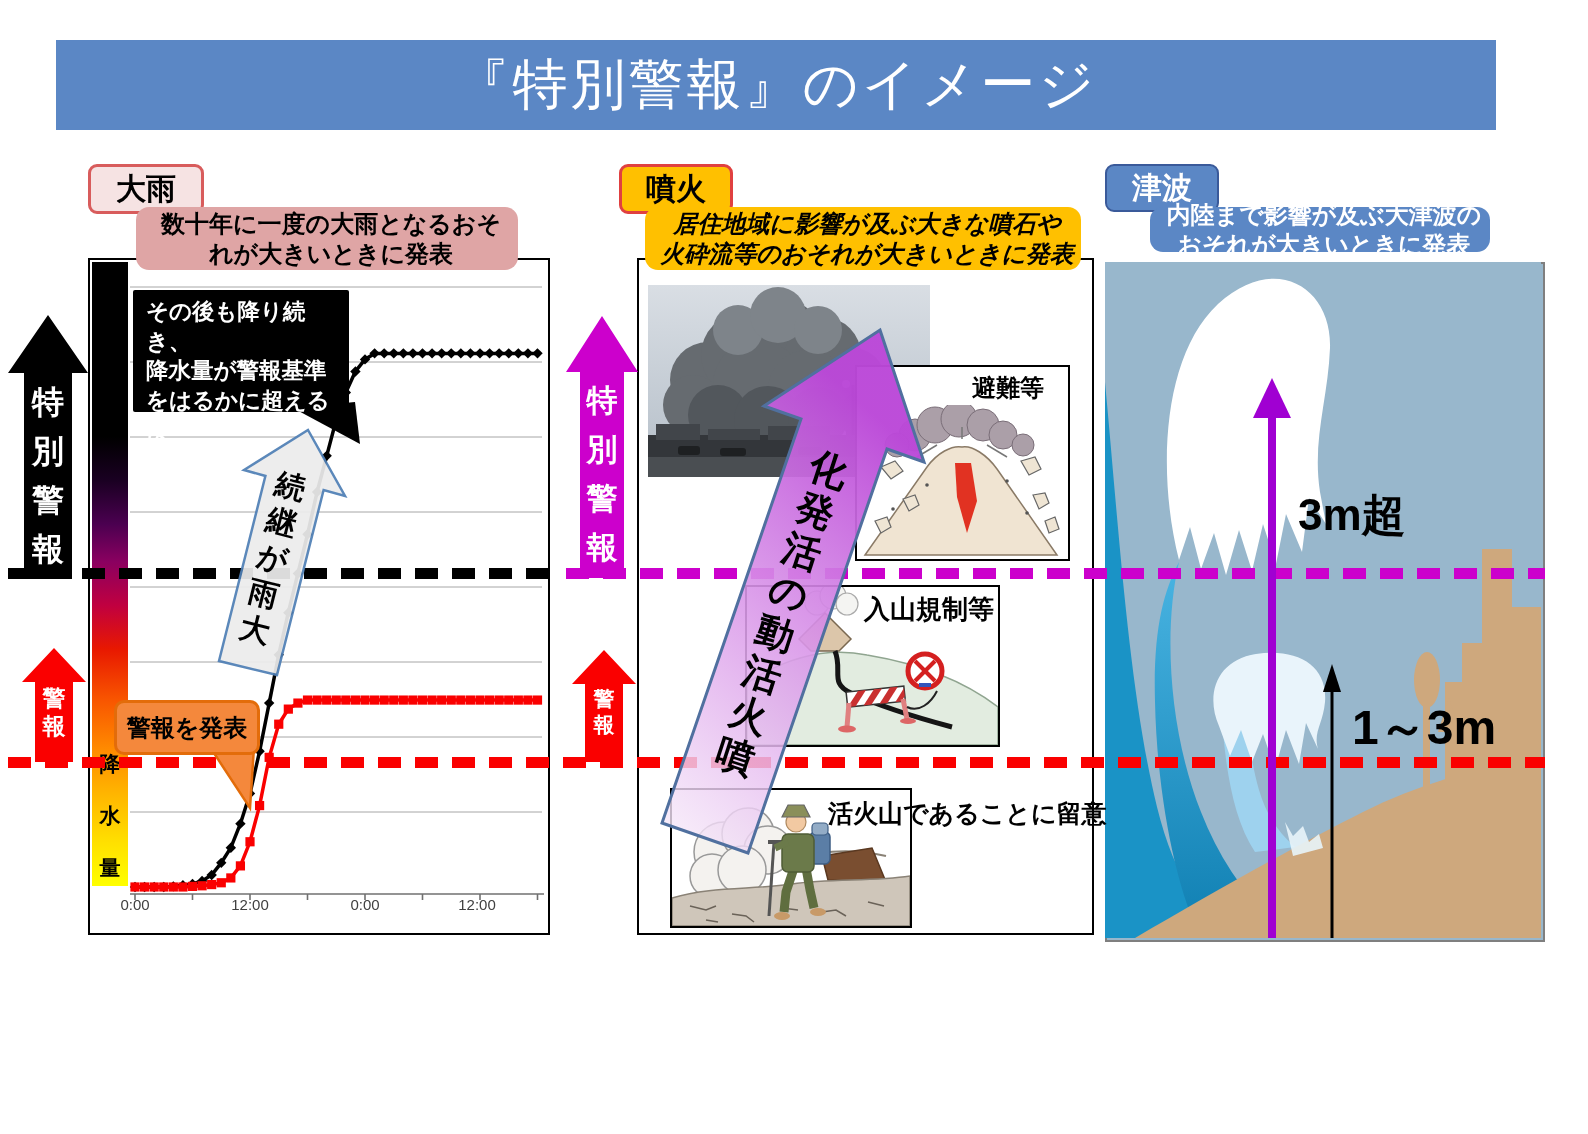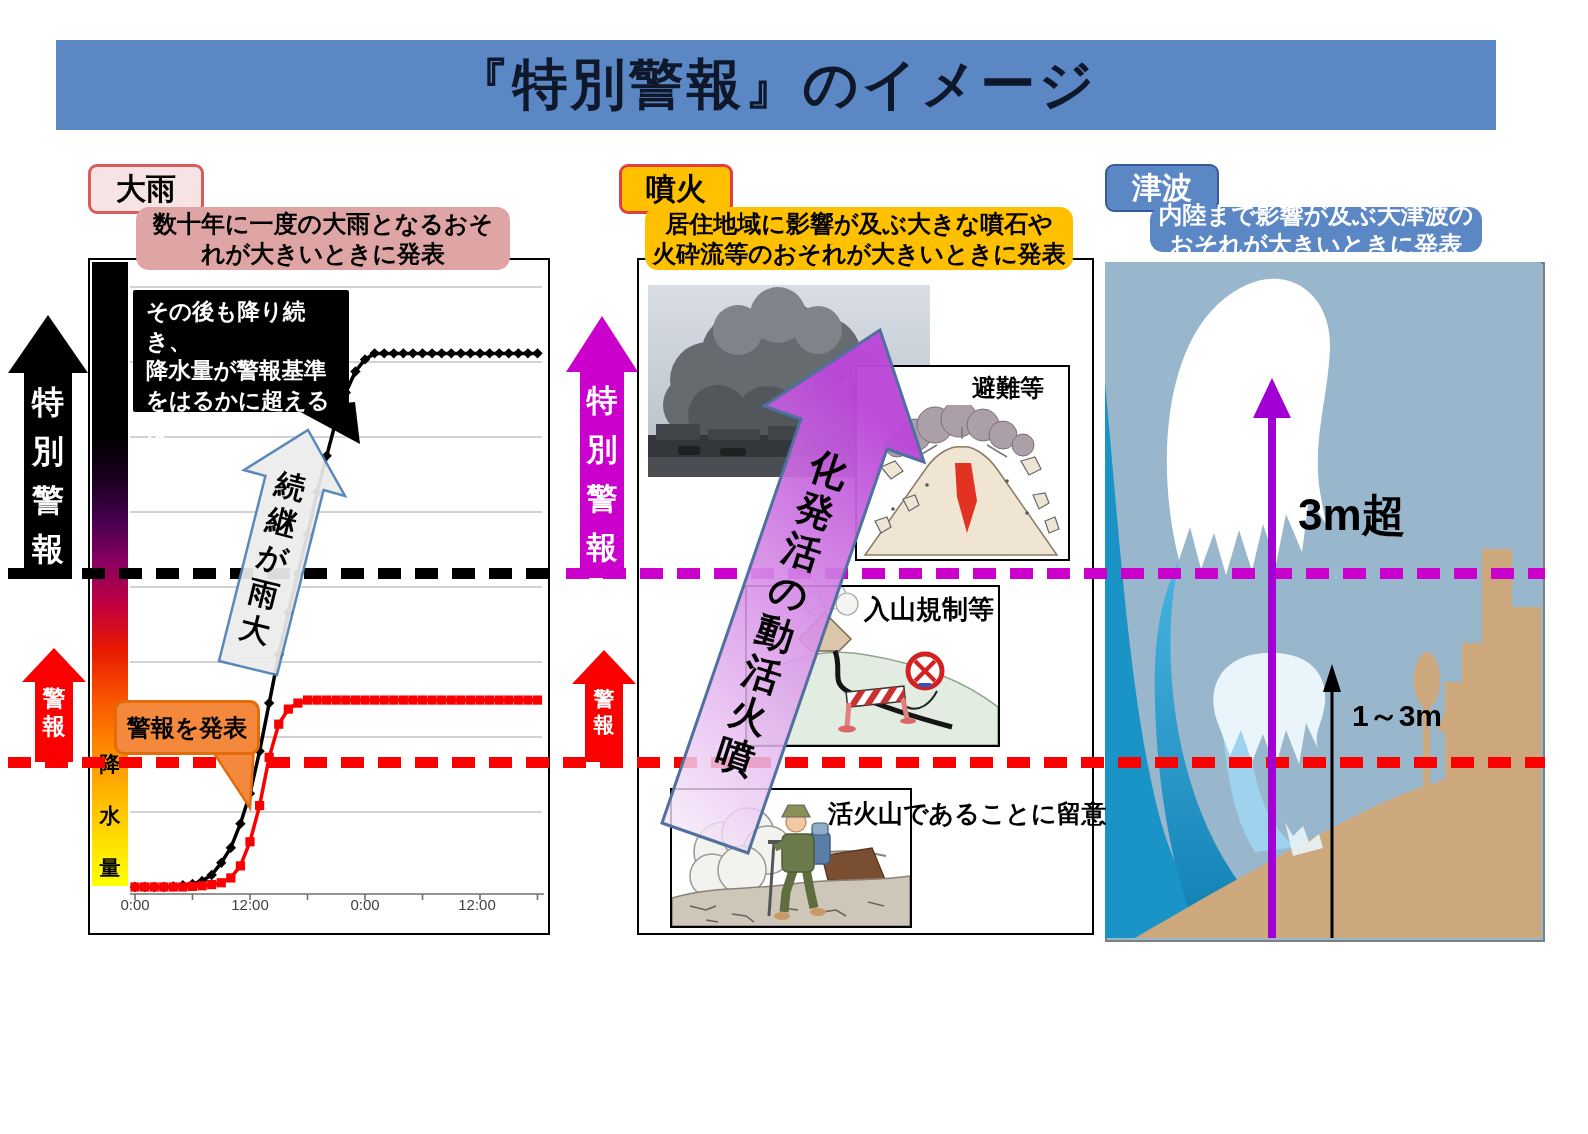--- a/index.html
+++ b/index.html
@@ -4,39 +4,39 @@
 <style>
   html,body{margin:0;padding:0;background:#fff;}
   .stage{position:relative;width:1588px;height:1134px;background:#fff;overflow:hidden;
          font-family:"Liberation Sans",sans-serif;color:#000;}
   .abs{position:absolute;}
   .pre{white-space:pre-line;}
   .chars{white-space:pre;text-align:center;}
   .badge{display:flex;align-items:center;justify-content:center;font-size:30px;font-weight:700;
          border-radius:9px;z-index:9;}
   .descbox{border-radius:13px;display:flex;align-items:center;justify-content:center;
-           font-size:24px;line-height:30px;font-weight:600;text-align:center;z-index:9;}
+           font-size:24px;line-height:30px;font-weight:600;text-align:center;z-index:9;padding-left:8px;}
   .panel{border:2px solid #000;background:#fff;box-sizing:border-box;}
   .wbox{background:#fff;border:2px solid #000;box-sizing:border-box;z-index:3;}
   .boxlabel{position:absolute;top:5px;right:8px;font-size:24px;font-weight:600;z-index:4;}
   .dash{height:11px;z-index:6;}
   .dash-black{background:repeating-linear-gradient(90deg,#000 0 23px,transparent 23px 37px);}
   .dash-magenta{background:repeating-linear-gradient(90deg,#CC00CC 0 23px,transparent 23px 37px);}
   .dash-red{background:repeating-linear-gradient(90deg,#FA0000 0 23px,transparent 23px 37px);}
   .arrowtext{color:#fff;font-weight:700;white-space:pre;text-align:center;z-index:8;line-height:49px;}
   .z2{z-index:2;} .z3{z-index:3;} .z7{z-index:7;} .z8{z-index:8;} .z9{z-index:9;}
   svg{display:block;}
 </style>
 </head>
 <body>
 
 <div class="stage">
 
   <div class="abs" style="left:56px;top:40px;width:1440px;height:90px;background:#5B87C5;display:flex;align-items:center;justify-content:center;">
-    <span style="color:#0f172a;font-size:55px;font-weight:700;letter-spacing:3px;">『特別警報』のイメージ</span>
+    <span style="color:#ffffff;font-size:55px;font-weight:400;letter-spacing:3px;">『特別警報』のイメージ</span>
   </div>
 
   <div class="abs badge" style="left:88px;top:164px;width:110px;height:44px;background:#F6E3E3;border:3px solid #D85C5C;">
     <span>大雨</span>
   </div>
   <div class="abs descbox pre" style="left:136px;top:207px;width:374px;height:63px;background:#DFA5A5;">
     <span class="pre">数十年に一度の大雨となるおそ
 れが大きいときに発表</span>
   </div>
 
@@ -209,21 +209,21 @@
     <polygon points="10,7 54,7 50,68" fill="#F4883C" stroke="#E36C0A" stroke-width="2.5"></polygon>
   </svg>
   <div class="abs z9" style="left:114px;top:700px;width:140px;height:49px;background:#F4883C;border:3px solid #E36C0A;border-radius:10px;
               display:flex;align-items:center;justify-content:center;font-size:24px;font-weight:600;">
     <span>警報を発表</span>
   </div>
 
   <div class="abs badge" style="left:619px;top:164px;width:108px;height:44px;background:#FFC000;border:3px solid #E04040;">
     <span>噴火</span>
   </div>
-  <div class="abs descbox pre" style="left:645px;top:207px;width:428px;height:63px;background:#FFC000;">
+  <div class="abs descbox pre" style="left:645px;top:207px;width:428px;height:63px;background:#FFC000;font-style:italic;">
     <span class="pre">居住地域に影響が及ぶ大きな噴石や
 火砕流等のおそれが大きいときに発表</span>
   </div>
 
   <div class="abs panel" style="left:637px;top:258px;width:457px;height:677px;"></div>
 
   <svg class="abs z2" style="left:648px;top:285px;" width="282" height="192" viewBox="0 0 282 192">
     <defs>
         <linearGradient id="sky" x1="0" y1="0" x2="0" y2="1">
       <stop offset="0" stop-color="#D9DEE4"></stop>
@@ -442,15 +442,15 @@
     <g>
       <line x1="167" y1="676" x2="167" y2="150" stroke="#A000D2" stroke-width="8"></line>
       <polygon points="167,116 148,156 186,156" fill="#A000D2"></polygon>
     </g>
     <g>
       <line x1="227" y1="676" x2="227" y2="428" stroke="#000" stroke-width="3"></line>
       <polygon points="227,402 218,430 236,430" fill="#000"></polygon>
     </g>
   </svg>
   <div class="abs z8" style="left:1298px;top:486px;font-size:44px;font-weight:700;">3m超</div>
-  <div class="abs z8" style="left:1352px;top:696px;font-size:30px;font-weight:600;">1～3m</div>
+  <div class="abs z8" style="left:1352px;top:696px;font-size:48px;font-weight:600;">1～3m</div>
 
 </div>
 
 </body></html>

